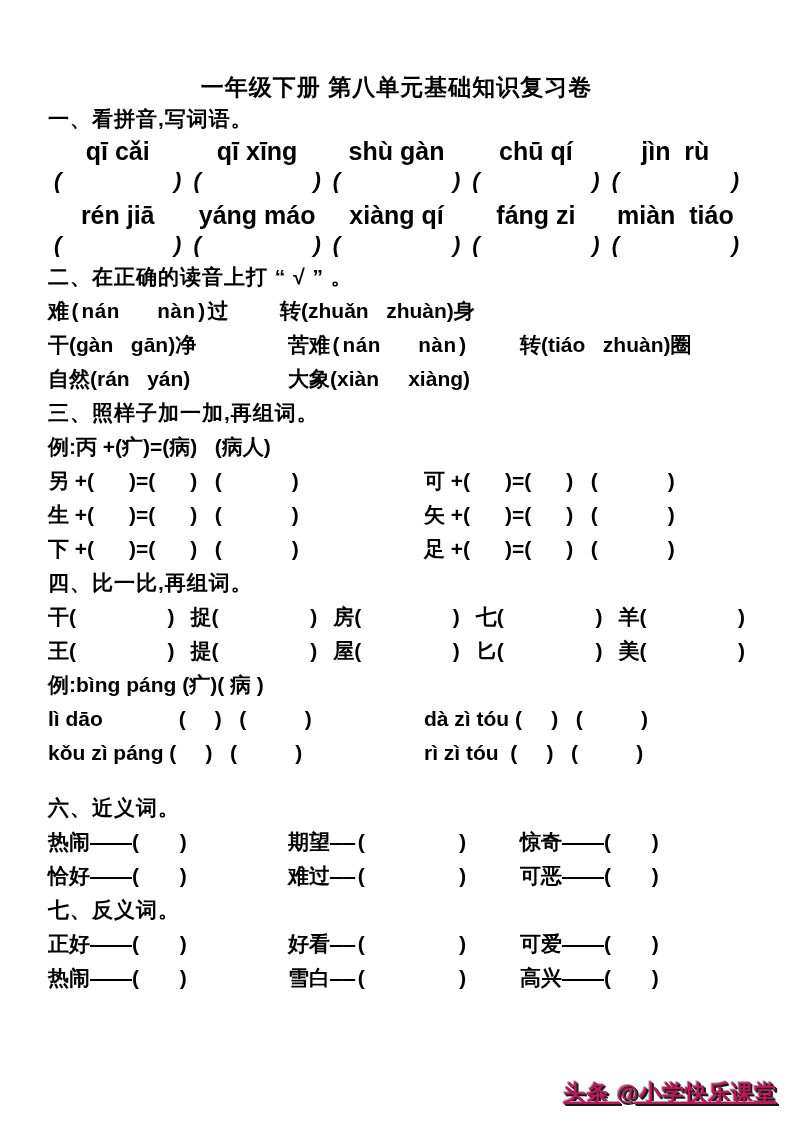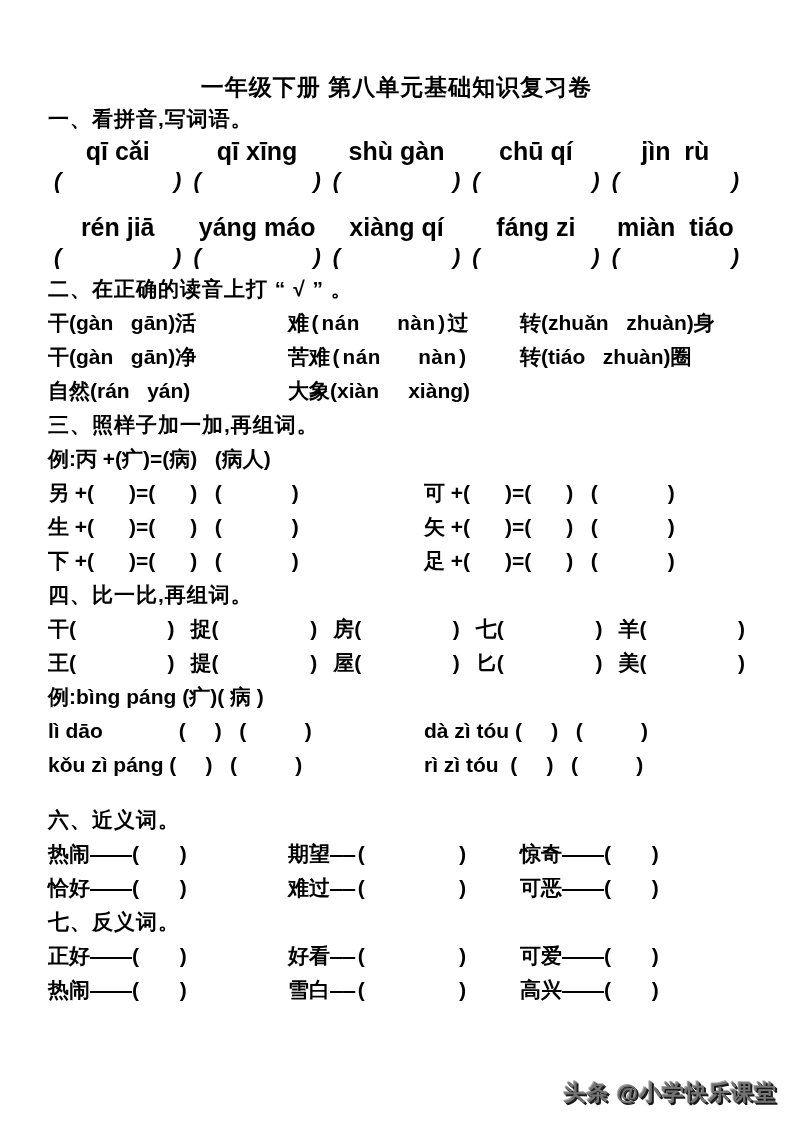--- a/index.html
+++ b/index.html
@@ -44,32 +44,33 @@
   .cols3 > .c3a{width:240px;}
   .cols3 > .c3b{width:232px;font-family:Liberation Mono, monospace;}
   .cols3 > .c3c{flex:1;}
   
   .cols2 > .c2a{width:376px;}
   .cols2 > .c2b{flex:1;}
   
   .cols4{gap:16px;}
   .cell4{flex:1 1 0;display:flex;align-items:center;white-space:pre;}
   .cell4 .gap{flex:1;}
-  .mt8{margin-top:16px;}
+  .mt8{margin-top:4px;}
   .mt14{margin-top:21px;}
   .watermark{
     position:absolute;
     right:16px;bottom:14px;
     font-size:22px;
-    color:#737373;
+    color:#be185d;
     letter-spacing:1px;
     text-shadow:
       2px 2px 0 #1a1a1a,
       1px 1px 0 #333333,
       -1px -1px 0 #aaaaaa;
+    text-decoration: underline;
   }
 </style>
 </head>
 <body>
 
 <div class="page">
 
   <div class="title">一年级下册 第八单元基础知识复习卷</div>
 
   <div class="line header">一、看拼音,写词语。</div>
@@ -97,21 +98,20 @@
   <div class="line blank-row">
     <span class="pair"><i>(</i><i>)</i></span>
     <span class="pair"><i>(</i><i>)</i></span>
     <span class="pair"><i>(</i><i>)</i></span>
     <span class="pair"><i>(</i><i>)</i></span>
     <span class="pair"><i>(</i><i>)</i></span>
   </div>
 
   <div class="line header">二、在正确的读音上打 “ √ ” 。</div>
   <div class="line cols3">
-    <span class="c3a">干(gàn   gān)活</span>
     <span class="c3b">难(nán   nàn)过</span>
     <span class="c3c">转(zhuǎn   zhuàn)身</span>
   </div>
   <div class="line cols3">
     <span class="c3a">干(gàn   gān)净</span>
     <span class="c3b">苦难(nán   nàn)</span>
     <span class="c3c">转(tiáo   zhuàn)圈</span>
   </div>
   <div class="line cols3">
     <span class="c3a">自然(rán   yán)</span>

